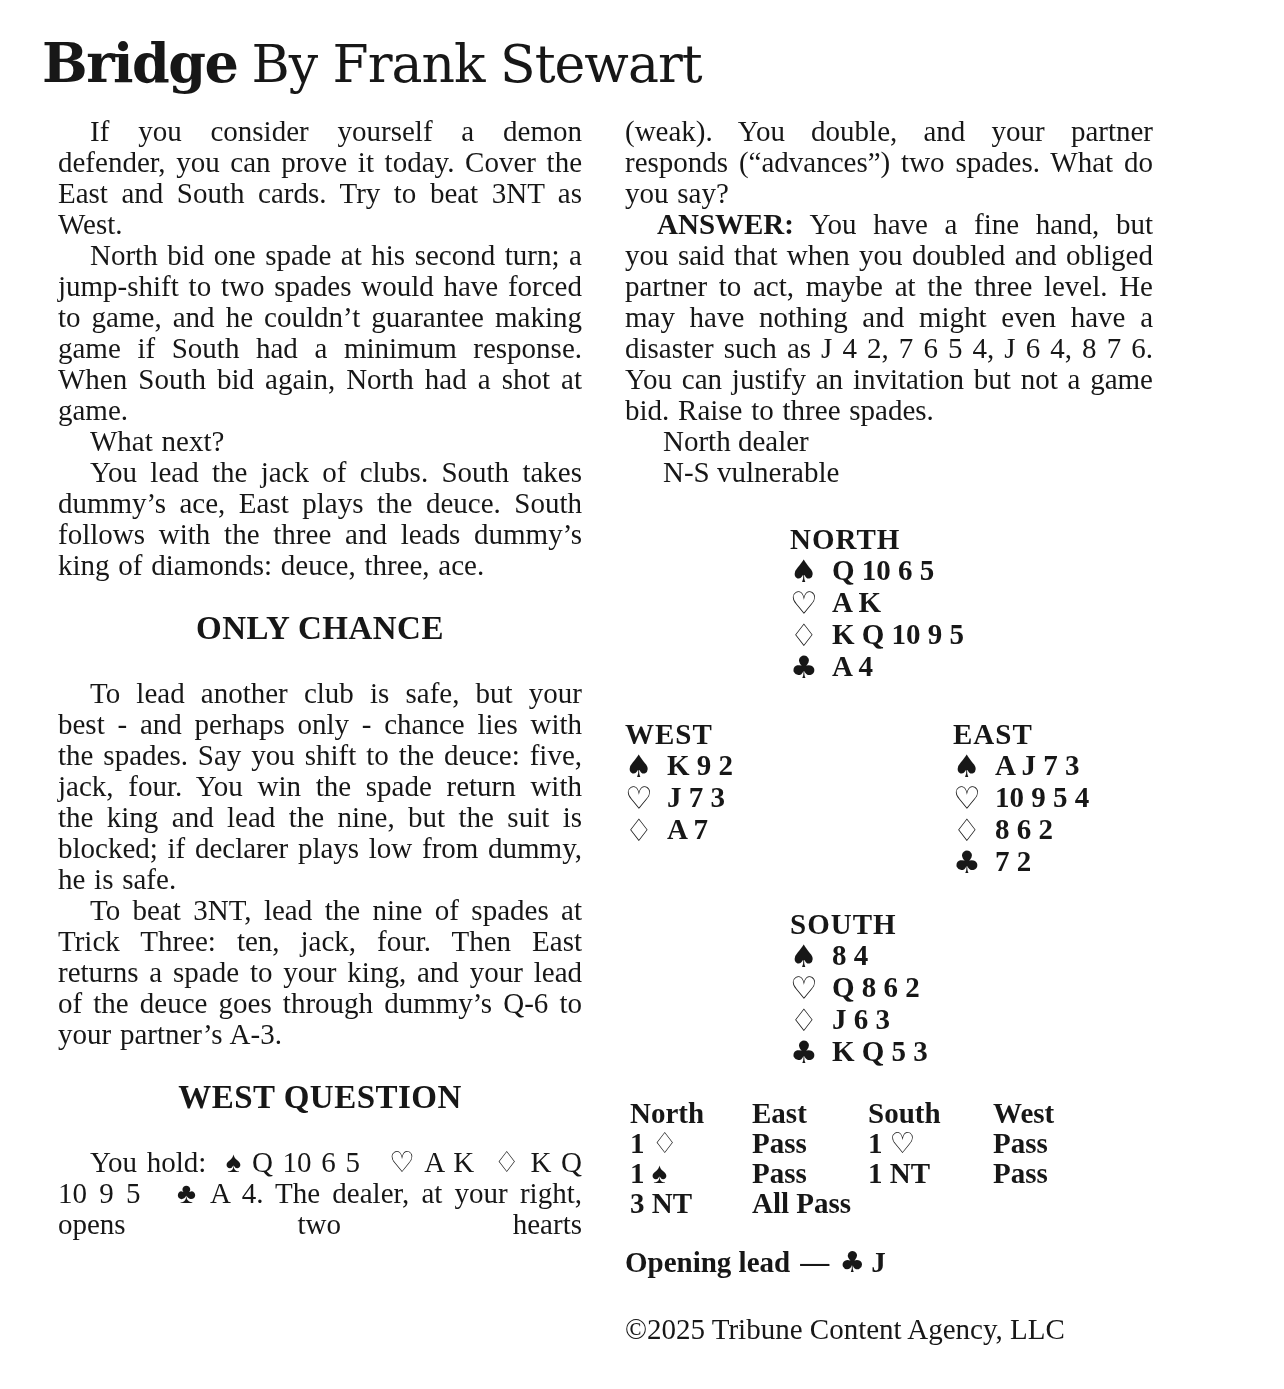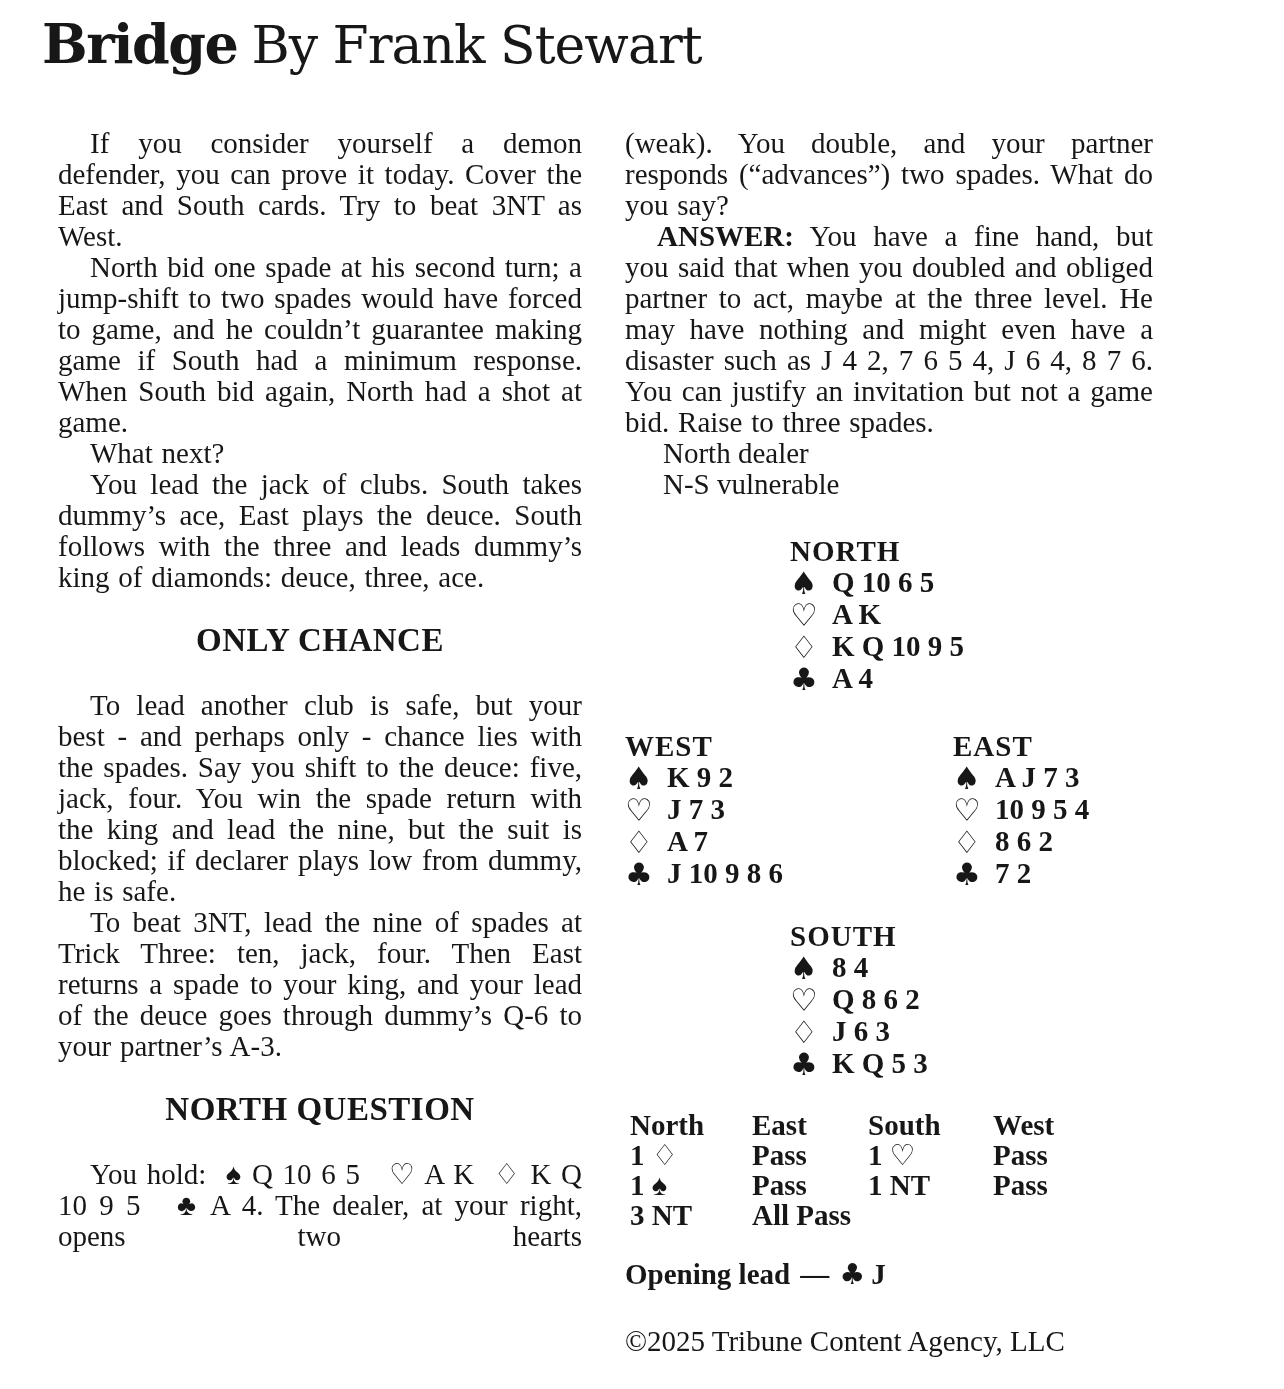--- a/index.html
+++ b/index.html
@@ -1,23 +1,23 @@
 <!DOCTYPE html>
 <html><head>
 <meta charset="utf-8">
 <style>
   html,body{margin:0;padding:0;background:#ffffff;}
   .page{position:relative;width:1284px;height:1389px;background:#ffffff;color:#171717;
         font-family:"Liberation Serif","DejaVu Sans",serif;overflow:hidden;}
 
-  .masthead{position:absolute;left:42px;top:12px;white-space:nowrap;}
+  .masthead{position:absolute;left:42px;top:31px;white-space:nowrap;}
   .brand{font-family:"DejaVu Serif","Liberation Serif",serif;font-weight:bold;font-size:54px;letter-spacing:-1.5px;}
   .byline{font-family:"DejaVu Serif","Liberation Serif",serif;font-weight:normal;font-size:52px;margin-left:14px;letter-spacing:-1px;}
 
-  .col{position:absolute;top:128px;}
+  .col{position:absolute;top:116px;}
   .col-left{left:58px;width:524px;}
   .col-right{left:625px;width:528px;}
 
   p{margin:0;}
   .body{font-size:29px;line-height:31px;text-align:justify;text-indent:32px;word-spacing:1.5px;}
   .noindent{text-indent:0;}
   .force-just{text-align-last:justify;}
   .section{font-size:33px;line-height:31px;font-weight:bold;text-align:center;margin:32px 0 34px;letter-spacing:0.5px;}
   .plain{font-size:29px;line-height:31px;}
   .indented{padding-left:38px;font-family:Liberation Serif, serif;}
@@ -52,21 +52,21 @@
   </header>
 
   <div class="col col-left">
     <p class="body">If you consider yourself a demon defender, you can prove it today. Cover the East and South cards. Try to beat 3NT as West.</p>
     <p class="body">North bid one spade at his second turn; a jump-shift to two spades would have forced to game, and he couldn’t guarantee making game if South had a minimum response. When South bid again, North had a shot at game.</p>
     <p class="body">What next?</p>
     <p class="body">You lead the jack of clubs. South takes dummy’s ace, East plays the deuce. South follows with the three and leads dummy’s king of diamonds: deuce, three, ace.</p>
     <h2 class="section">ONLY CHANCE</h2>
     <p class="body">To lead another club is safe, but your best - and perhaps only - chance lies with the spades. Say you shift to the deuce: five, jack, four. You win the spade return with the king and lead the nine, but the suit is blocked; if declarer plays low from dummy, he is safe.</p>
     <p class="body">To beat 3NT, lead the nine of spades at Trick Three: ten, jack, four. Then East returns a spade to your king, and your lead of the deuce goes through dummy’s Q-6 to your partner’s A-3.</p>
-    <h2 class="section">NORTH QUESTION</h2>
+    <h2 class="section">WEST QUESTION</h2>
     <p class="body force-just">You hold: &nbsp;♠ Q 10 6 5 &nbsp;&nbsp;♡ A K &nbsp;♢ K Q 10 9 5 &nbsp;&nbsp;♣ A 4. The dealer, at your right, opens two hearts</p>
   </div>
 
   <div class="col col-right">
     <p class="body noindent">(weak). You double, and your partner responds (“advances”) two spades. What do you say?</p>
     <p class="body"><b>ANSWER:</b> <span>You have a fine hand, but you said that when you doubled and obliged partner to act, maybe at the three level. He may have nothing and might even have a disaster such as J 4 2, 7 6 5 4, J 6 4, 8 7 6. You can justify an invitation but not a game bid. Raise to three spades.</span></p>
     <p class="plain indented">North dealer</p>
     <p class="plain indented">N-S vulnerable</p>
 
     <section class="deal">
@@ -78,21 +78,20 @@
         <div class="hand-line"><span class="suit">♢</span><span class="cards">K Q 10 9 5</span></div>
         <div class="hand-line"><span class="suit">♣</span><span class="cards">A 4</span></div>
       </div>
 
       <div class="we-row">
         <div class="hand west">
           <div class="hand-label">WEST</div>
           <div class="hand-line"><span class="suit">♠</span><span class="cards">K 9 2</span></div>
           <div class="hand-line"><span class="suit">♡</span><span class="cards">J 7 3</span></div>
           <div class="hand-line"><span class="suit">♢</span><span class="cards">A 7</span></div>
-          <div class="hand-line"><span class="suit">♣</span><span class="cards">J 10 9 8 6</span></div>
         </div>
         <div class="hand east">
           <div class="hand-label">EAST</div>
           <div class="hand-line"><span class="suit">♠</span><span class="cards">A J 7 3</span></div>
           <div class="hand-line"><span class="suit">♡</span><span class="cards">10 9 5 4</span></div>
           <div class="hand-line"><span class="suit">♢</span><span class="cards">8 6 2</span></div>
           <div class="hand-line"><span class="suit">♣</span><span class="cards">7 2</span></div>
         </div>
       </div>
 

